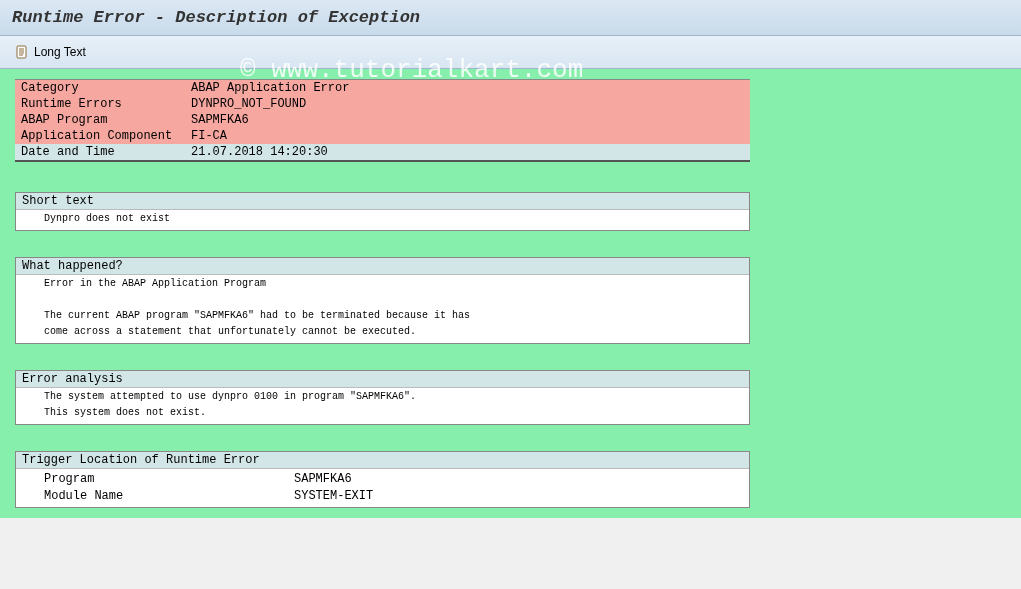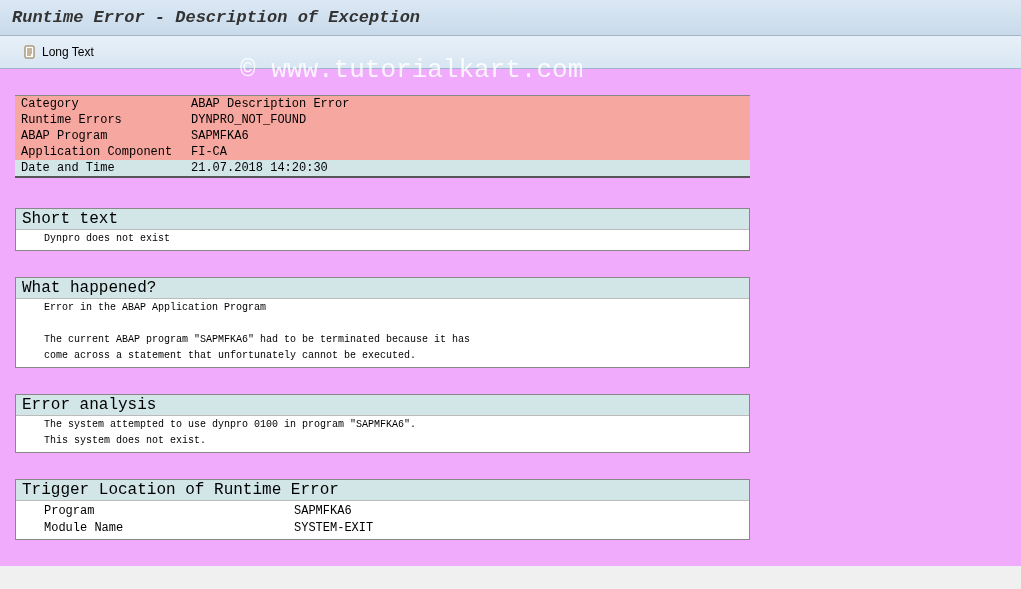--- a/index.html
+++ b/index.html
@@ -21,42 +21,42 @@
       font-family: "Courier New", monospace;
       font-size: 17px;
       font-weight: bold;
       font-style: italic;
       color: #333;
       margin-top: 44px;
     }
     .toolbar {
       background: linear-gradient(to bottom, #e8f0f8 0%, #d8e6f2 100%);
       border-bottom: 1px solid #a0b5cc;
-      padding: 6px 16px;
+      padding: 6px 8px;
       display: flex;
       align-items: center;
       text-align: center;
     }
     .toolbar-btn {
       display: flex;
       align-items: center;
       gap: 4px;
       padding: 2px 6px;
       cursor: pointer;
     }
     .toolbar-icon {
       width: 16px;
       height: 16px;
       display: inline-flex;
       align-items: center;
       justify-content: center;
     }
     .content {
-      padding: 26px 15px;
-      background: #f0abfc;
+      padding: 10px 15px;
+      background: #86efac;
       font-family: "Courier New", monospace;
       font-size: 12px;
     }
     .content-inner {
       width: 735px;
     }
     .info-table {
       width: 100%;
       border-collapse: collapse;
       border-top: 1px solid #888;
@@ -80,21 +80,21 @@
     .section {
       width: 100%;
       border: 1px solid #888;
       margin-bottom: 26px;
       background: #fff;
     }
     .section-header {
       background: #d2e6e8;
       padding: 1px 6px;
       font-family: "Courier New", monospace;
-      font-size: 16px;
+      font-size: 12px;
       border-bottom: 1px solid #bbb;
     }
     .section-body {
       padding: 2px 0;
     }
     .section-line {
       padding: 0 6px 0 28px;
       font-family: "Courier New", monospace;
       font-size: 10px;
       line-height: 1.4;
@@ -142,21 +142,21 @@
 
 <div class="watermark">© www.tutorialkart.com</div>
 
 <div class="content">
   <div class="content-inner">
 
     <table class="info-table">
       <tbody>
           <tr class="info-row red">
         <td class="info-label">Category</td>
-        <td>ABAP Description Error</td>
+        <td>ABAP Application Error</td>
       </tr>
       <tr class="info-row red">
         <td class="info-label">Runtime Errors</td>
         <td>DYNPRO_NOT_FOUND</td>
       </tr>
       <tr class="info-row red">
         <td class="info-label">ABAP Program</td>
         <td>SAPMFKA6</td>
       </tr>
       <tr class="info-row red">

